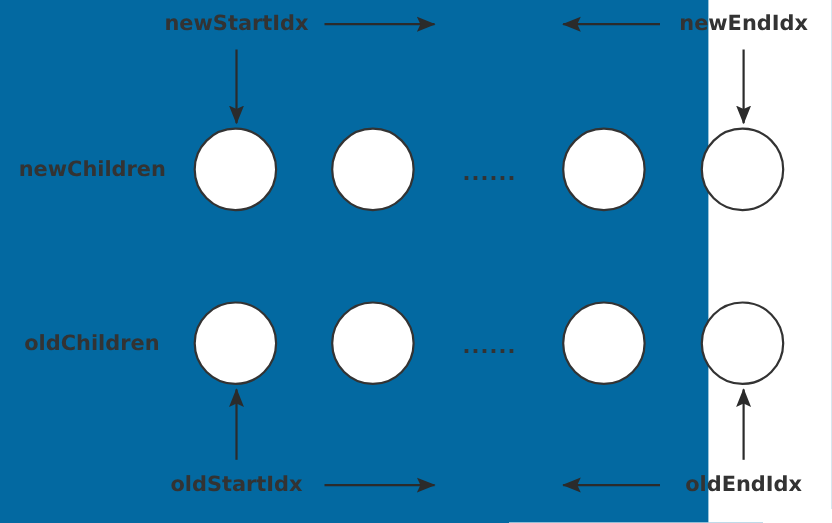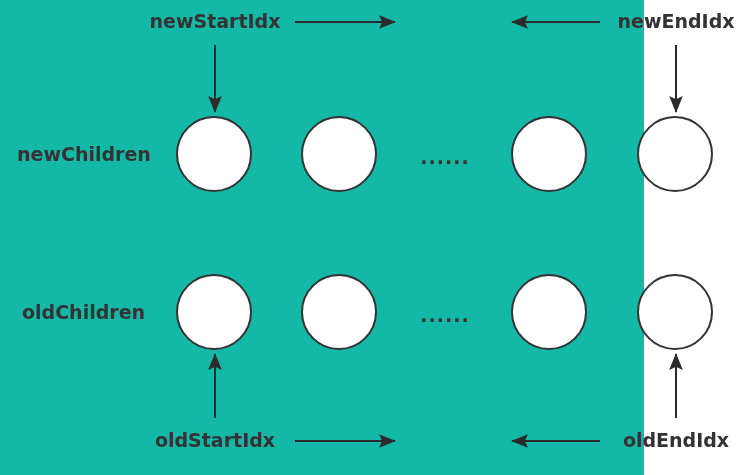--- a/index.html
+++ b/index.html
@@ -10,21 +10,21 @@
   body {
     width: 756px;
     height: 475px;
     font-family: "DejaVu Sans", sans-serif;
     overflow: hidden;
   }
   #diagram-root {
     position: relative;
     width: 644px;
     height: 475px;
-    background: #14b8a6;
+    background: #0369a1;
   }
   svg.diagram {
     display: block;
     width: 756px;
     height: 475px;
   }
   .node-circle {
     fill: #ffffff;
     stroke: #333333;
     stroke-width: 2;

